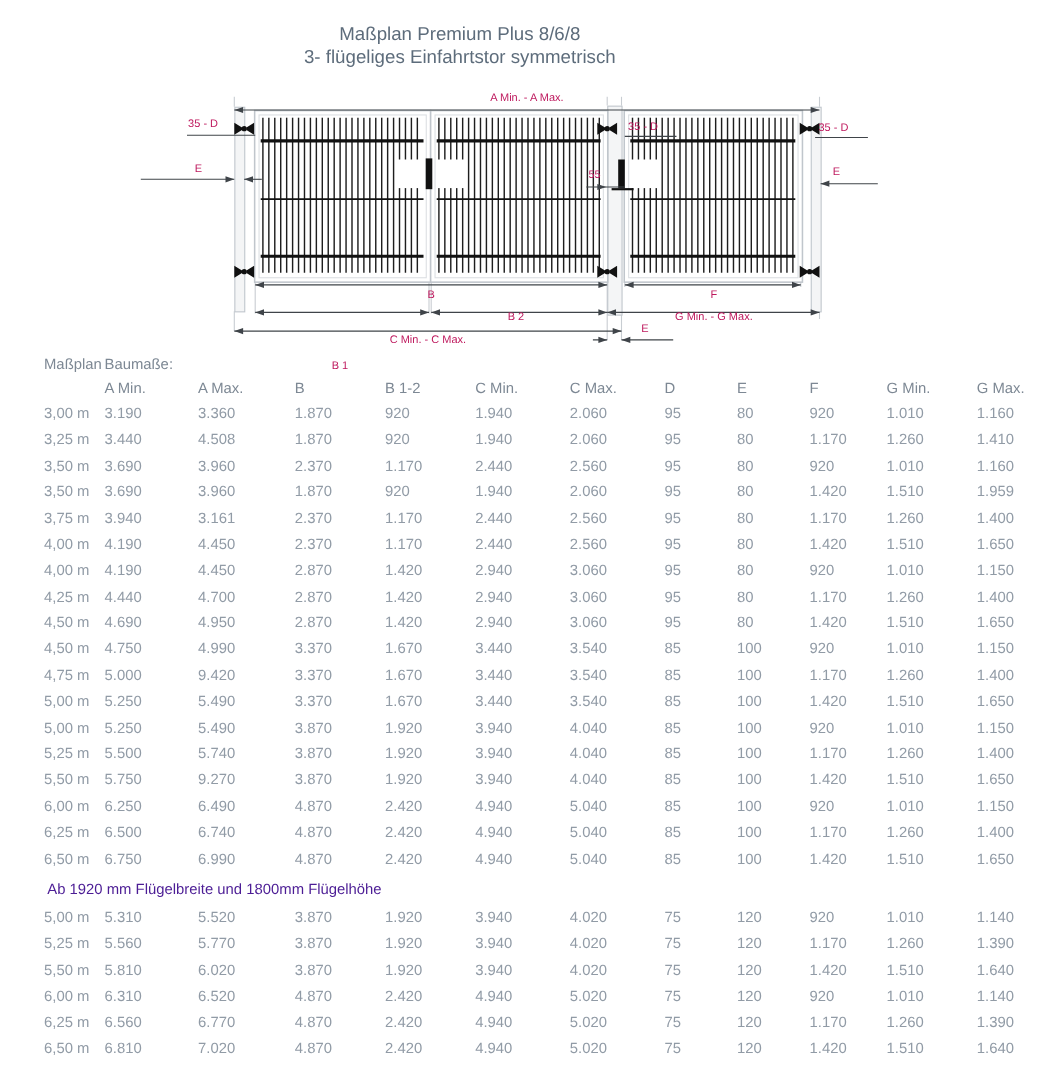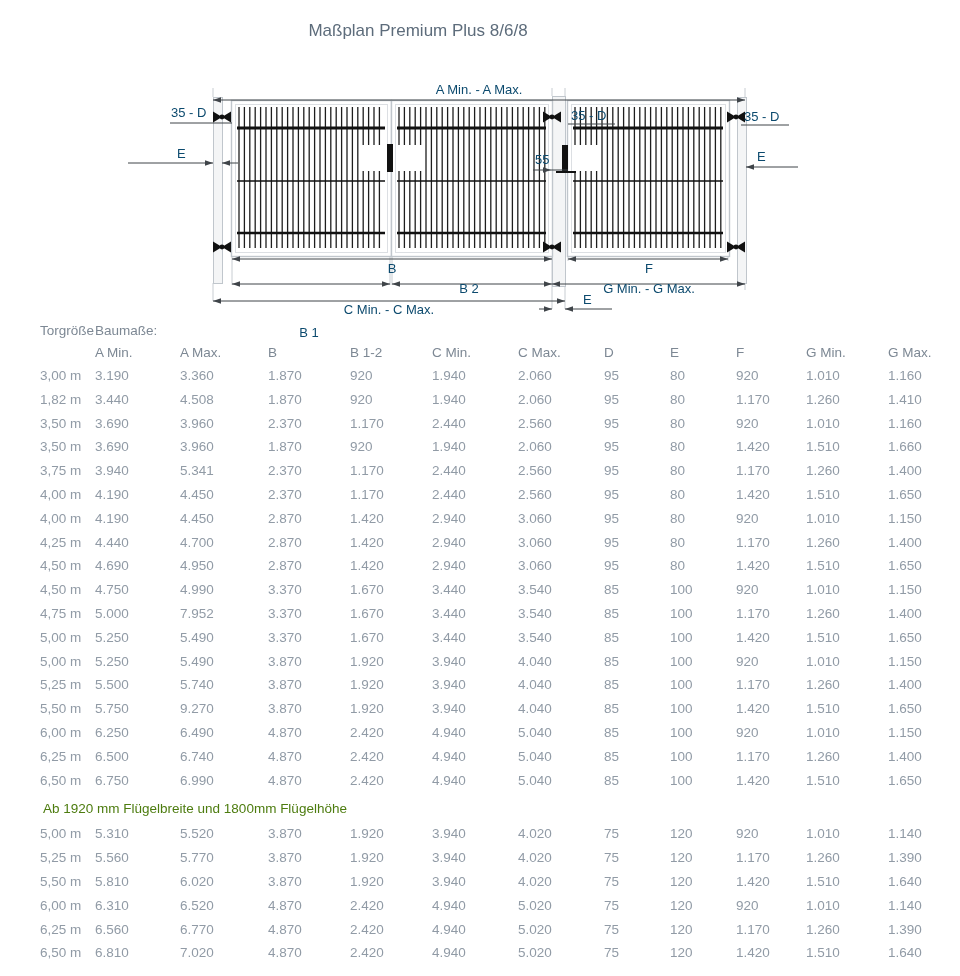--- a/index.html
+++ b/index.html
@@ -1,37 +1,38 @@
 <!DOCTYPE html>
 <html><head>
 <meta charset="utf-8">
 <style>
   html,body{margin:0;padding:0;background:#ffffff;}
   .page{position:relative;width:960px;height:976px;background:#fff;overflow:hidden;
         font-family:"Liberation Sans", sans-serif;}
   .title{position:absolute;top:20px;left:0;width:836px;text-align:center;
          font-size:17px;line-height:21px;color:#5d6c7b;}
   svg{position:absolute;top:0;left:0;}
-  .dlabel{position:absolute;font-size:13px;line-height:14px;color:#0c4a6e;white-space:nowrap;}
+  .dlabel{position:absolute;font-size:10px;line-height:14px;color:#be185d;white-space:nowrap;}
   .dlabel.ctr{transform:translateX(-50%);}
   #dims{position:absolute;left:36px;top:320px;width:912px;font-size:13.5px;color:#919ba6;}
   .trow{display:grid;grid-template-columns:59px 85px 88px 82px 82px 86px 86px 66px 66px 70px 82px 60px;
         height:23.8px;line-height:23.8px;}
   .trow.hrow{height:22px;line-height:22px;color:#7d8894;}
   .trow .c{overflow:visible;white-space:nowrap;}
   .trow .c:first-child{padding-left:4px;}
-  .noterow{height:30px;line-height:34px;color:#4d7c0f;padding-left:7px;white-space:nowrap;}
+  .noterow{height:30px;line-height:34px;color:#4c1d95;padding-left:7px;white-space:nowrap;}
 </style>
 </head>
 <body>
 
 <div class="page">
 
   <div class="title">
     <div>Maßplan Premium Plus 8/6/8</div>
+    <div>3- flügeliges Einfahrtstor symmetrisch</div>
   </div>
 
   <svg id="drawing" width="960" height="332" viewBox="0 0 960 332" aria-hidden="true">
       <line x1="213" y1="88" x2="213" y2="97" stroke="#c8cdd2" stroke-width="1"></line>
       <line x1="745" y1="88" x2="745" y2="97" stroke="#c8cdd2" stroke-width="1"></line>
       <line x1="552" y1="88" x2="552" y2="96" stroke="#c8cdd2" stroke-width="1"></line>
       <line x1="565" y1="88" x2="565" y2="96" stroke="#c8cdd2" stroke-width="1"></line>
       <line x1="213" y1="283" x2="213" y2="301" stroke="#c8cdd2" stroke-width="1"></line>
       <line x1="745" y1="283" x2="745" y2="290" stroke="#c8cdd2" stroke-width="1"></line>
       <line x1="232" y1="256" x2="232" y2="285" stroke="#c8cdd2" stroke-width="1"></line>
@@ -214,21 +215,21 @@
   <div class="dlabel ctr" style="left:392px;top:262px;">B</div>
   <div class="dlabel ctr" style="left:309px;top:282px;margin-top:44px;">B 1</div>
   <div class="dlabel ctr" style="left:469px;top:282px;text-align:right;">B 2</div>
   <div class="dlabel ctr" style="left:389px;top:303px;text-align:center;">C Min. - C Max.</div>
   <div class="dlabel ctr" style="left:649px;top:262px;">F</div>
   <div class="dlabel ctr" style="left:649px;top:282px;">G Min. - G Max.</div>
   <div class="dlabel" style="left:583px;top:293px;">E</div>
 
   <div id="dims">
       <div class="trow hrow">
-        <div class="c">Torgröße</div>
+        <div class="c">Maßplan</div>
         <div class="c">Baumaße:</div>
         <div class="c"></div>
         <div class="c"></div>
         <div class="c"></div>
         <div class="c"></div>
         <div class="c"></div>
         <div class="c"></div>
         <div class="c"></div>
         <div class="c"></div>
         <div class="c"></div>
@@ -256,21 +257,21 @@
         <div class="c">920</div>
         <div class="c">1.940</div>
         <div class="c">2.060</div>
         <div class="c">95</div>
         <div class="c">80</div>
         <div class="c">920</div>
         <div class="c">1.010</div>
         <div class="c">1.160</div>
       </div>
       <div class="trow">
-        <div class="c">1,82 m</div>
+        <div class="c">3,25 m</div>
         <div class="c">3.440</div>
         <div class="c">4.508</div>
         <div class="c">1.870</div>
         <div class="c">920</div>
         <div class="c">1.940</div>
         <div class="c">2.060</div>
         <div class="c">95</div>
         <div class="c">80</div>
         <div class="c">1.170</div>
         <div class="c">1.260</div>
@@ -295,26 +296,26 @@
         <div class="c">3.690</div>
         <div class="c">3.960</div>
         <div class="c">1.870</div>
         <div class="c">920</div>
         <div class="c">1.940</div>
         <div class="c">2.060</div>
         <div class="c">95</div>
         <div class="c">80</div>
         <div class="c">1.420</div>
         <div class="c">1.510</div>
-        <div class="c">1.660</div>
+        <div class="c">1.959</div>
       </div>
       <div class="trow">
         <div class="c">3,75 m</div>
         <div class="c">3.940</div>
-        <div class="c">5.341</div>
+        <div class="c">3.161</div>
         <div class="c">2.370</div>
         <div class="c">1.170</div>
         <div class="c">2.440</div>
         <div class="c">2.560</div>
         <div class="c">95</div>
         <div class="c">80</div>
         <div class="c">1.170</div>
         <div class="c">1.260</div>
         <div class="c">1.400</div>
       </div>
@@ -384,21 +385,21 @@
         <div class="c">3.540</div>
         <div class="c">85</div>
         <div class="c">100</div>
         <div class="c">920</div>
         <div class="c">1.010</div>
         <div class="c">1.150</div>
       </div>
       <div class="trow">
         <div class="c">4,75 m</div>
         <div class="c">5.000</div>
-        <div class="c">7.952</div>
+        <div class="c">9.420</div>
         <div class="c">3.370</div>
         <div class="c">1.670</div>
         <div class="c">3.440</div>
         <div class="c">3.540</div>
         <div class="c">85</div>
         <div class="c">100</div>
         <div class="c">1.170</div>
         <div class="c">1.260</div>
         <div class="c">1.400</div>
       </div>

